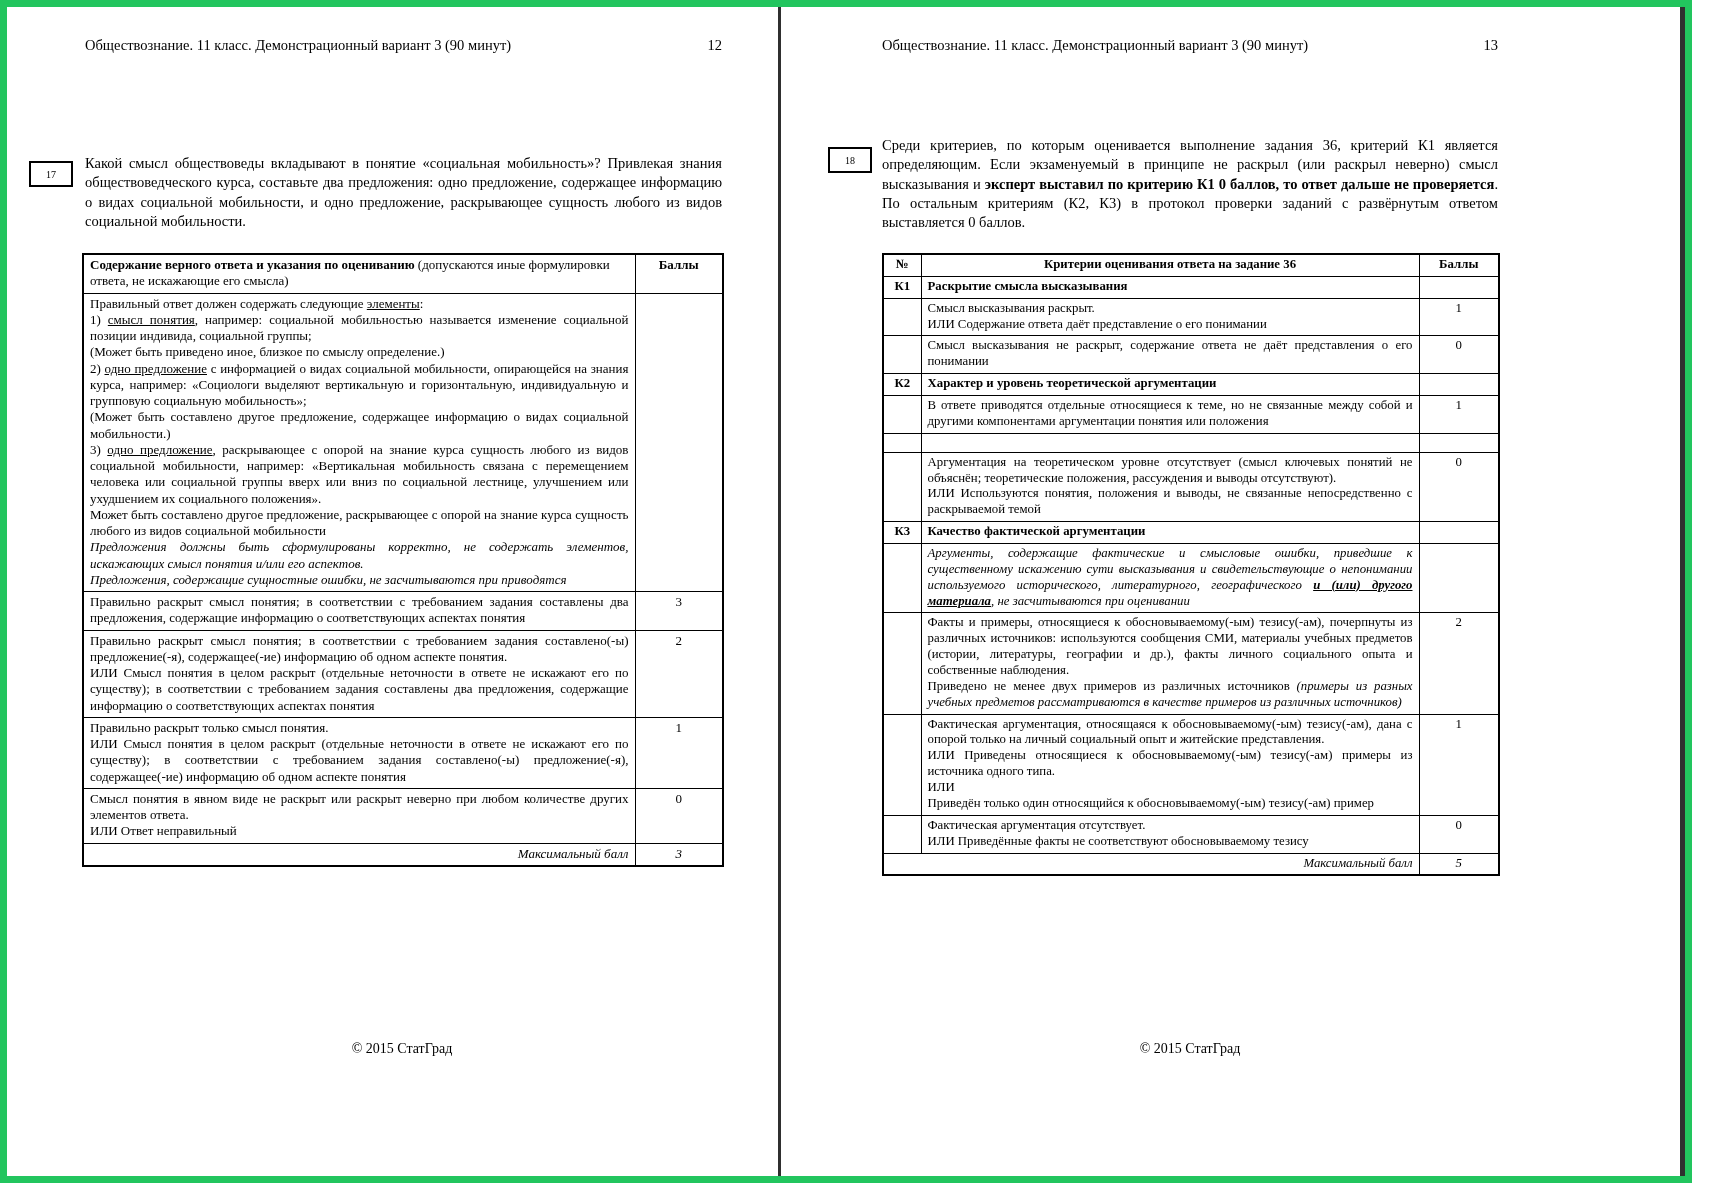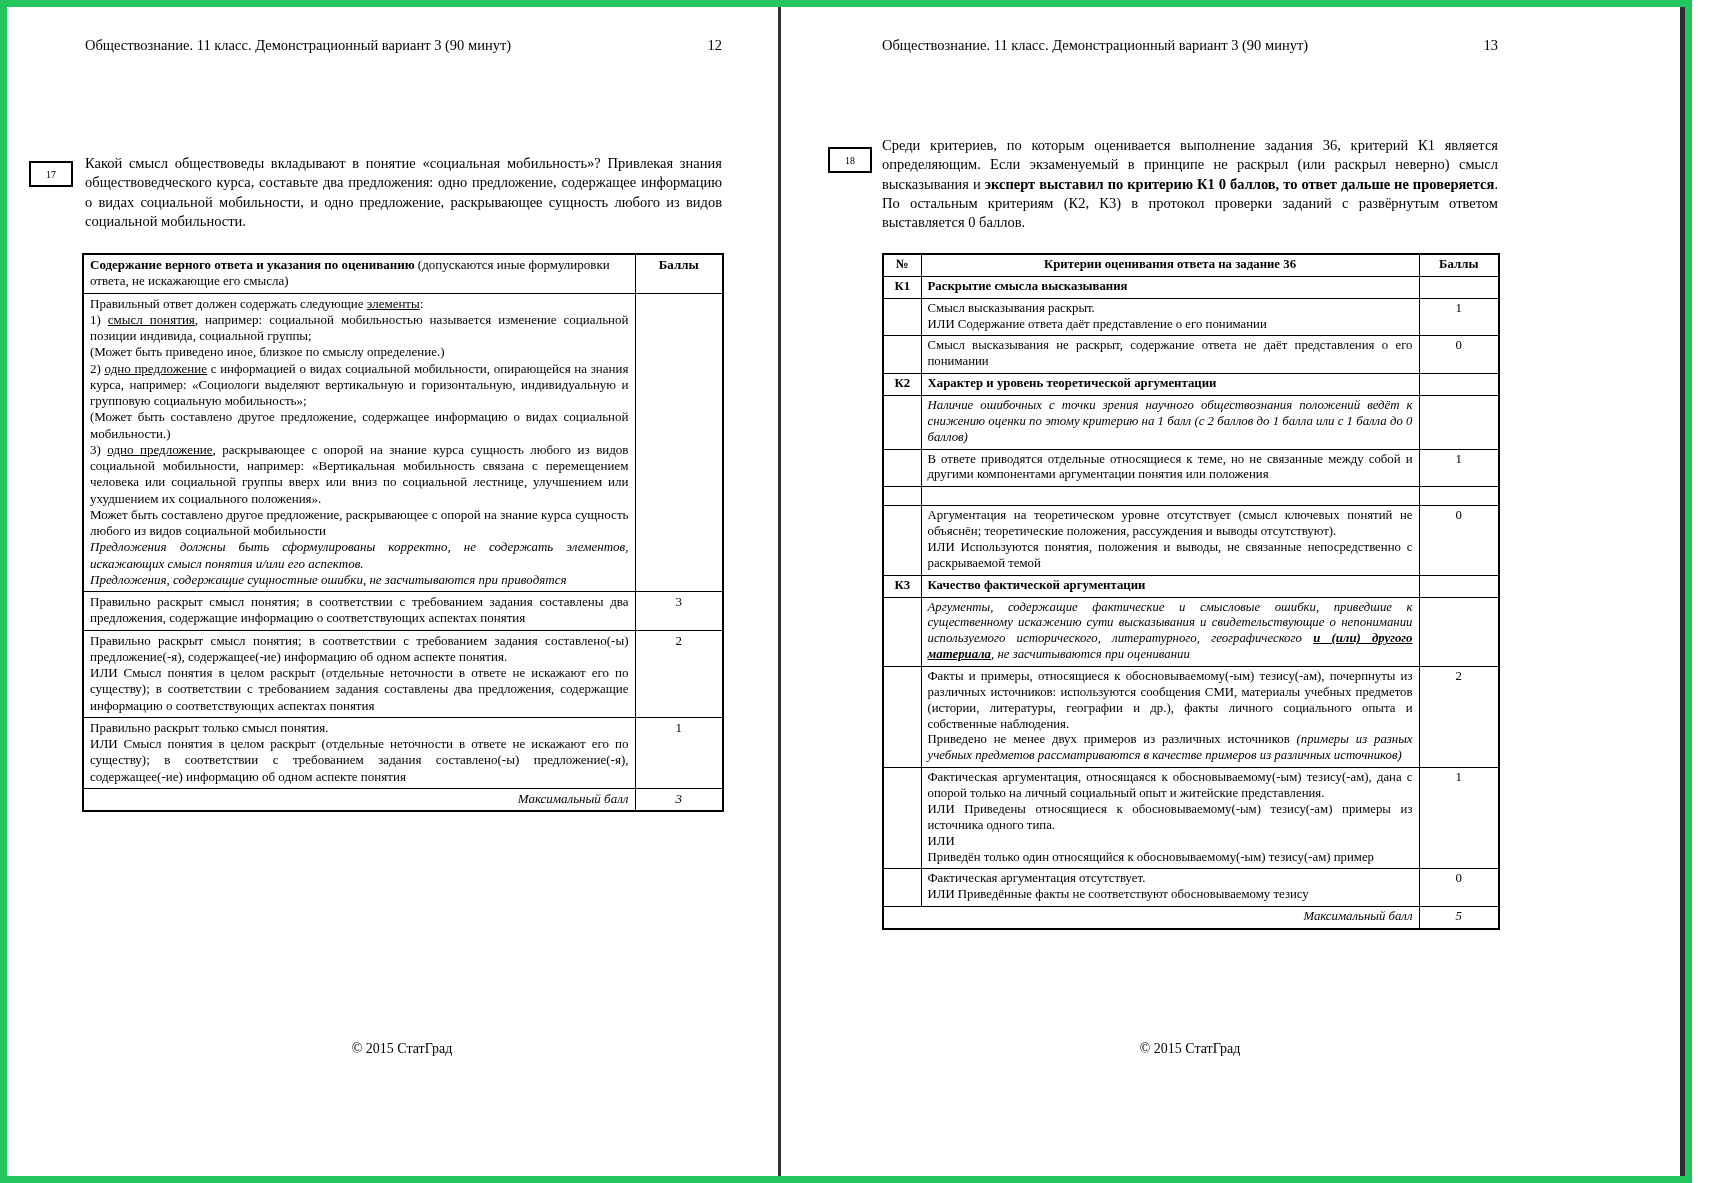--- a/index.html
+++ b/index.html
@@ -114,20 +114,27 @@
           </tr>
 
           <tr>
             <td class="cell jt">
               <div class="para">Правильно раскрыт только смысл понятия.</div>
               <div class="para">ИЛИ Смысл понятия в целом раскрыт (отдельные неточности в ответе не искажают его по существу); в соответствии с требованием задания составлено(-ы) предложение(-я), содержащее(-ие) информацию об одном аспекте понятия</div>
             </td>
             <td class="cell center">1</td>
           </tr>
 
+          <tr>
+            <td class="cell jt">
+              <div class="para">Смысл понятия в явном виде не раскрыт или раскрыт неверно при любом количестве других элементов ответа.</div>
+              <div class="para">ИЛИ Ответ неправильный</div>
+            </td>
+            <td class="cell center">0</td>
+          </tr>
 
           <tr>
             <td class="cell max-label">Максимальный балл</td>
             <td class="cell max-score">3</td>
           </tr>
         </tbody>
       </table>
     </div>
 
     <footer class="page-footer">© 2015 СтатГрад</footer>
@@ -180,25 +187,20 @@
             <td class="cell center">0</td>
           </tr>
 
           <tr>
             <td class="num-cell">К2</td>
             <td class="cell b">Характер и уровень теоретической аргументации</td>
             <td class="cell"></td>
           </tr>
           <tr>
             <td class="num-cell"></td>
-            <td class="cell jt i">Наличие ошибочных с точки зрения научного обществознания положений ведёт к снижению оценки по этому критерию на 1 балл (с 2 баллов до 1 балла или с 1 балла до 0 баллов)</td>
-            <td class="cell"></td>
-          </tr>
-          <tr>
-            <td class="num-cell"></td>
             <td class="cell jt">
               <div class="para">В ответе приводятся отдельные относящиеся к теме, но не связанные между собой и другими компонентами аргументации понятия или положения</div>
             </td>
             <td class="cell center">1</td>
           </tr>
           <tr>
             <td class="num-cell spacer-cell"></td>
             <td class="cell spacer-cell"></td>
             <td class="cell spacer-cell"></td>
           </tr>

